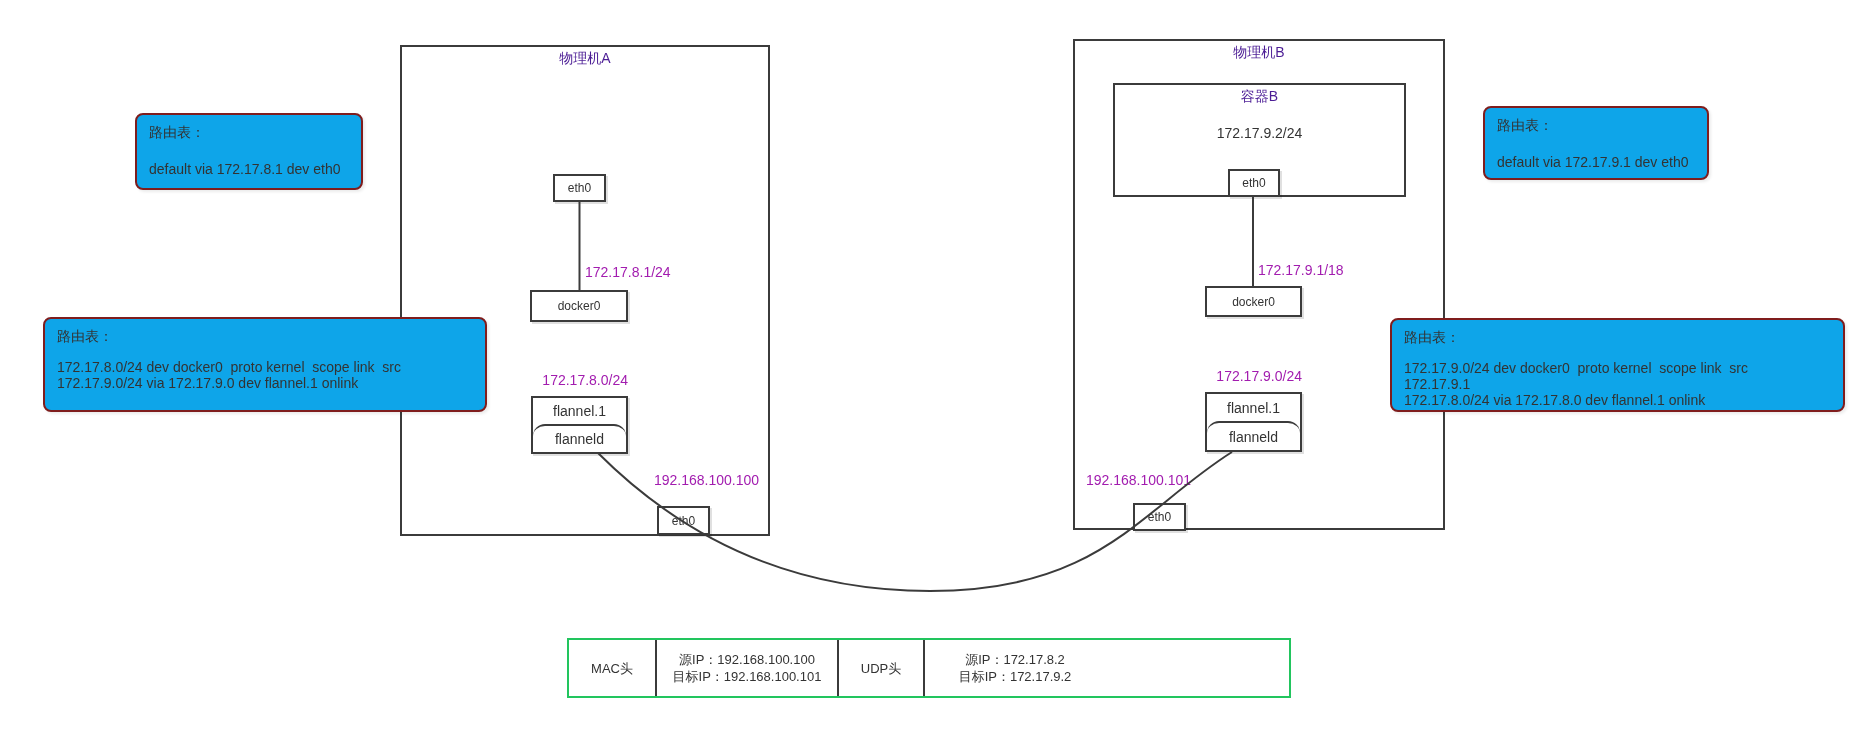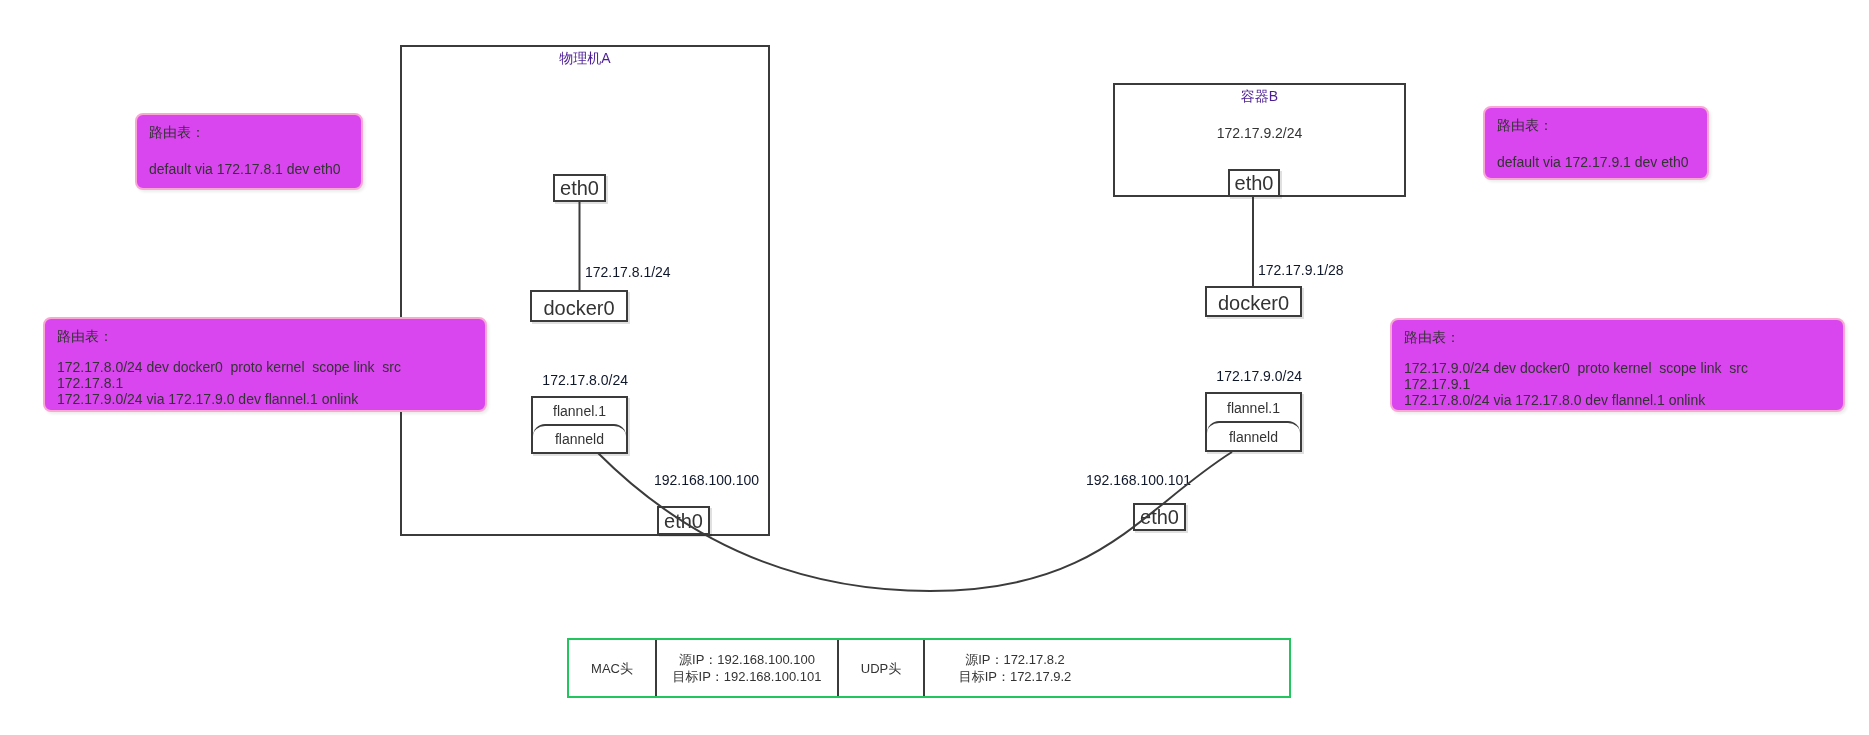--- a/index.html
+++ b/index.html
@@ -6,37 +6,37 @@
   body{font-family:"Liberation Sans","DejaVu Sans",sans-serif;color:#333333;}
   .stage{position:relative;width:1869px;height:735px;background:#ffffff;overflow:hidden;}
 
   
   .box{position:absolute;box-sizing:border-box;border:2px solid #3b3b3b;background:#ffffff;}
   .frame{z-index:1;}
   .inner-frame{z-index:2;}
   .box-title{position:absolute;top:3px;left:0;right:0;text-align:center;font-size:14px;color:#4c1d95;white-space:nowrap;}
 
   
-  .node{z-index:3;display:flex;align-items:flex-end;justify-content:center;font-size:20px;
+  .node{z-index:3;display:flex;align-items:center;justify-content:center;font-size:12px;
         box-shadow:2px 2px 0 rgba(0,0,0,0.12);}
 
   
   .flannel{position:absolute;z-index:3;box-sizing:border-box;border:2px solid #3b3b3b;background:#fff;
            box-shadow:2px 2px 0 rgba(0,0,0,0.12);display:flex;flex-direction:column;}
   .flannel .cell{flex:1;display:flex;align-items:center;justify-content:center;font-size:14px;box-sizing:border-box;}
   .flannel .cell + .cell{border-top:2px solid #3b3b3b;border-radius:12px;}
 
   
-  .lbl{position:absolute;z-index:3;font-size:14px;color:#0f172a;white-space:nowrap;}
+  .lbl{position:absolute;z-index:3;font-size:14px;color:#a21caf;white-space:nowrap;}
   .lbl.center{text-align:right;}
   .cont-ip{position:absolute;top:40px;left:0;right:0;text-align:center;font-size:14px;}
 
   
-  .route{position:absolute;z-index:4;box-sizing:border-box;border:2px solid #f9a8d4;border-radius:8px;
-         background:#d946ef;padding:9px 12px;font-size:14px;box-shadow:2px 2px 3px rgba(0,0,0,0.08);}
+  .route{position:absolute;z-index:4;box-sizing:border-box;border:2px solid #7f1d1d;border-radius:8px;
+         background:#0ea5e9;padding:9px 12px;font-size:14px;box-shadow:2px 2px 3px rgba(0,0,0,0.08);}
   .route .rt-title{margin-bottom:13px;}
   .route.top .rt-title{margin-bottom:19px;}
   .route .rt-line{line-height:16px;white-space:pre-wrap;}
 
   
   .packet{position:absolute;z-index:3;display:flex;box-sizing:border-box;border:2px solid #22c55e;background:#fff;}
   .pcell{box-sizing:border-box;display:flex;flex-direction:column;align-items:center;justify-content:center;
          font-size:13px;line-height:17px;text-align:center;}
   .pcell + .pcell{border-left:2px solid #3b3b3b;}
 
@@ -72,30 +72,33 @@
   <div class="flannel" style="left:531px;top:396px;width:97px;height:58px">
     <div class="cell">flannel.1</div>
     <div class="cell">flanneld</div>
   </div>
 
   <div class="lbl" style="left:654px;top:472px">192.168.100.100</div>
   <div class="box node" style="left:657px;top:506px;width:53px;height:29px">
     <span>eth0</span>
   </div>
 
+  <div class="box frame" style="left:1073px;top:39px;width:372px;height:491px">
+    <div class="box-title">物理机B</div>
+  </div>
 
   <div class="box inner-frame" style="left:1113px;top:83px;width:293px;height:114px">
     <div class="box-title">容器B</div>
     <div class="cont-ip">172.17.9.2/24</div>
   </div>
   <div class="box node" style="left:1228px;top:169px;width:52px;height:28px">
     <span>eth0</span>
   </div>
 
-  <div class="lbl" style="left:1258px;top:262px">172.17.9.1/28</div>
+  <div class="lbl" style="left:1258px;top:262px">172.17.9.1/18</div>
   <div class="box node" style="left:1205px;top:286px;width:97px;height:31px">
     <span>docker0</span>
   </div>
 
   <div class="lbl center" style="left:1205px;top:368px;width:97px">172.17.9.0/24</div>
   <div class="flannel" style="left:1205px;top:392px;width:97px;height:60px">
     <div class="cell">flannel.1</div>
     <div class="cell">flanneld</div>
   </div>
 
@@ -110,21 +113,20 @@
   </div>
 
   <div class="route top" style="left:1483px;top:106px;width:226px;height:74px">
     <div class="rt-title">路由表：</div>
     <div class="rt-line">default via 172.17.9.1 dev eth0</div>
   </div>
 
   <div class="route" style="left:43px;top:317px;width:444px;height:95px">
     <div class="rt-title">路由表：</div>
     <div class="rt-line">172.17.8.0/24 dev docker0  proto kernel  scope link  src</div>
-    <div class="rt-line">172.17.8.1</div>
     <div class="rt-line">172.17.9.0/24 via 172.17.9.0 dev flannel.1 onlink</div>
   </div>
 
   <div class="route" style="left:1390px;top:318px;width:455px;height:94px">
     <div class="rt-title">路由表：</div>
     <div class="rt-line">172.17.9.0/24 dev docker0  proto kernel  scope link  src</div>
     <div class="rt-line">172.17.9.1</div>
     <div class="rt-line">172.17.8.0/24 via 172.17.8.0 dev flannel.1 onlink</div>
   </div>
 

